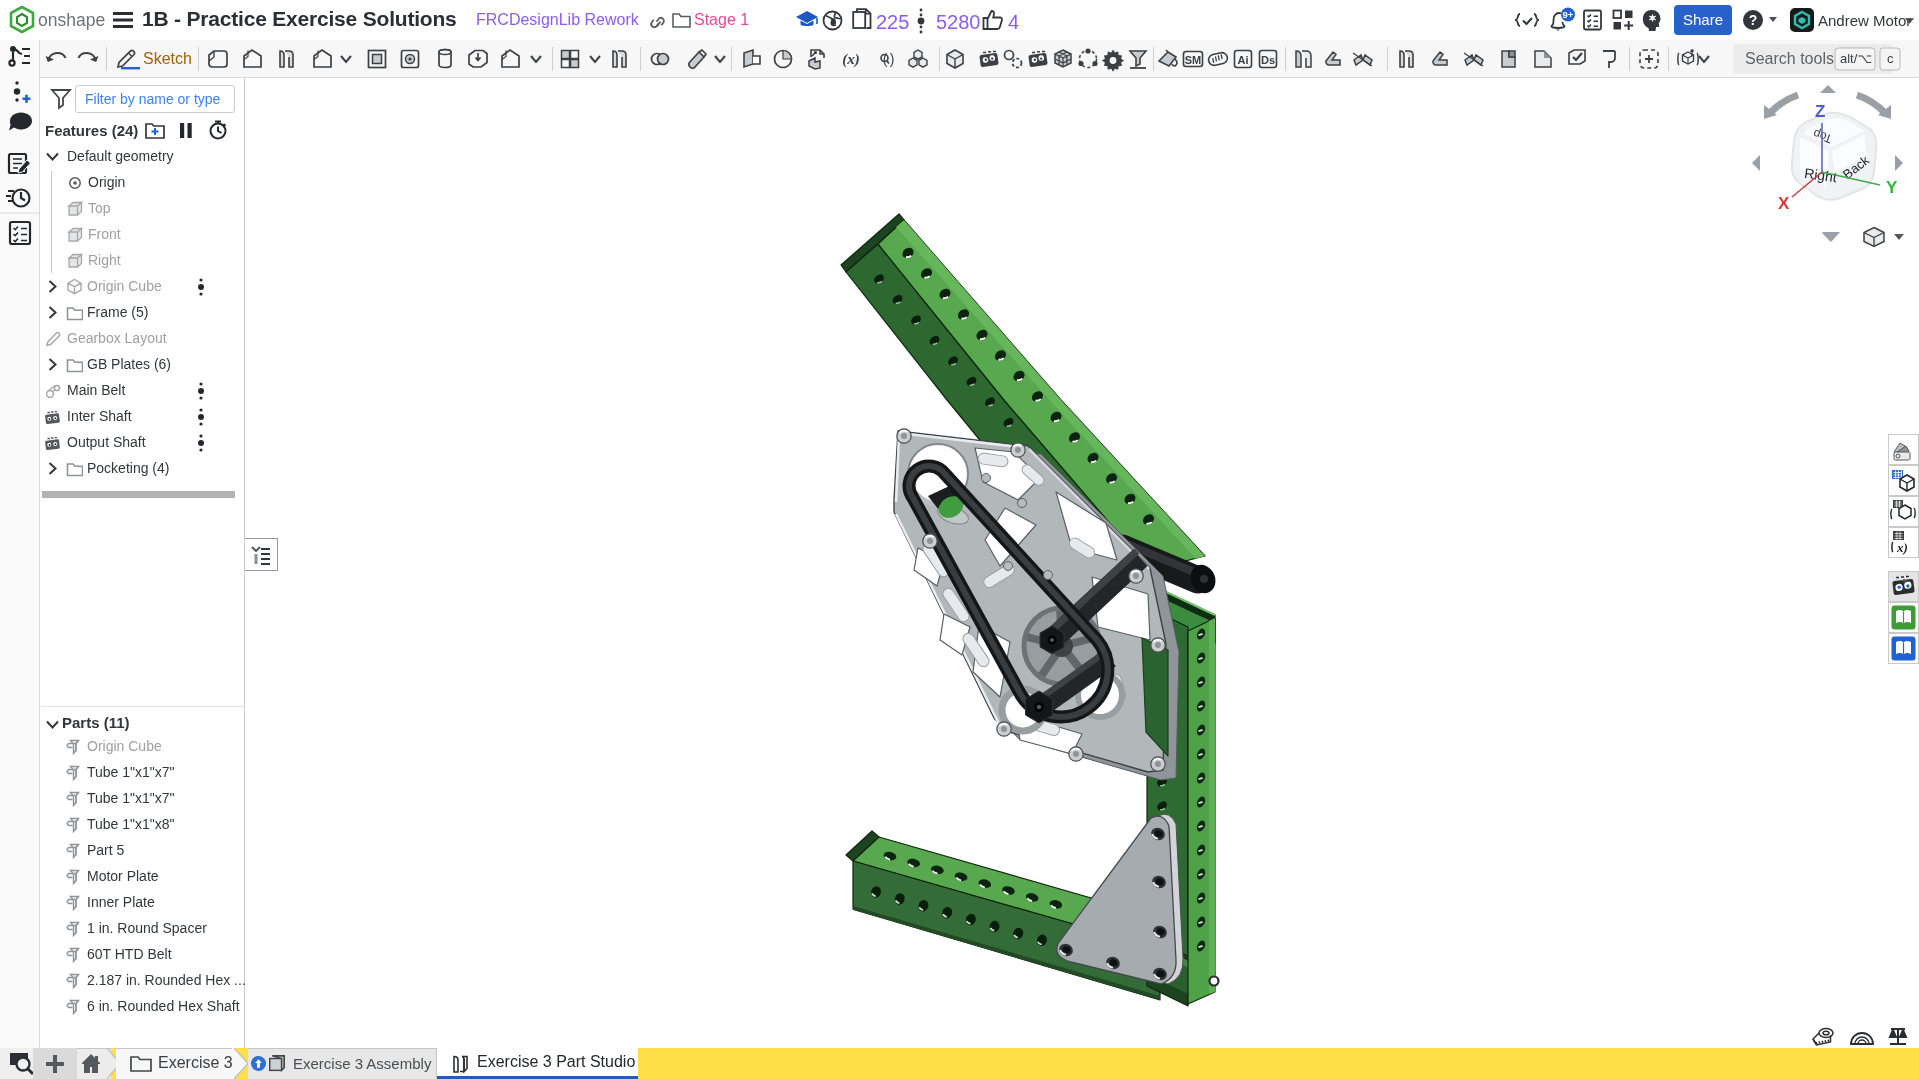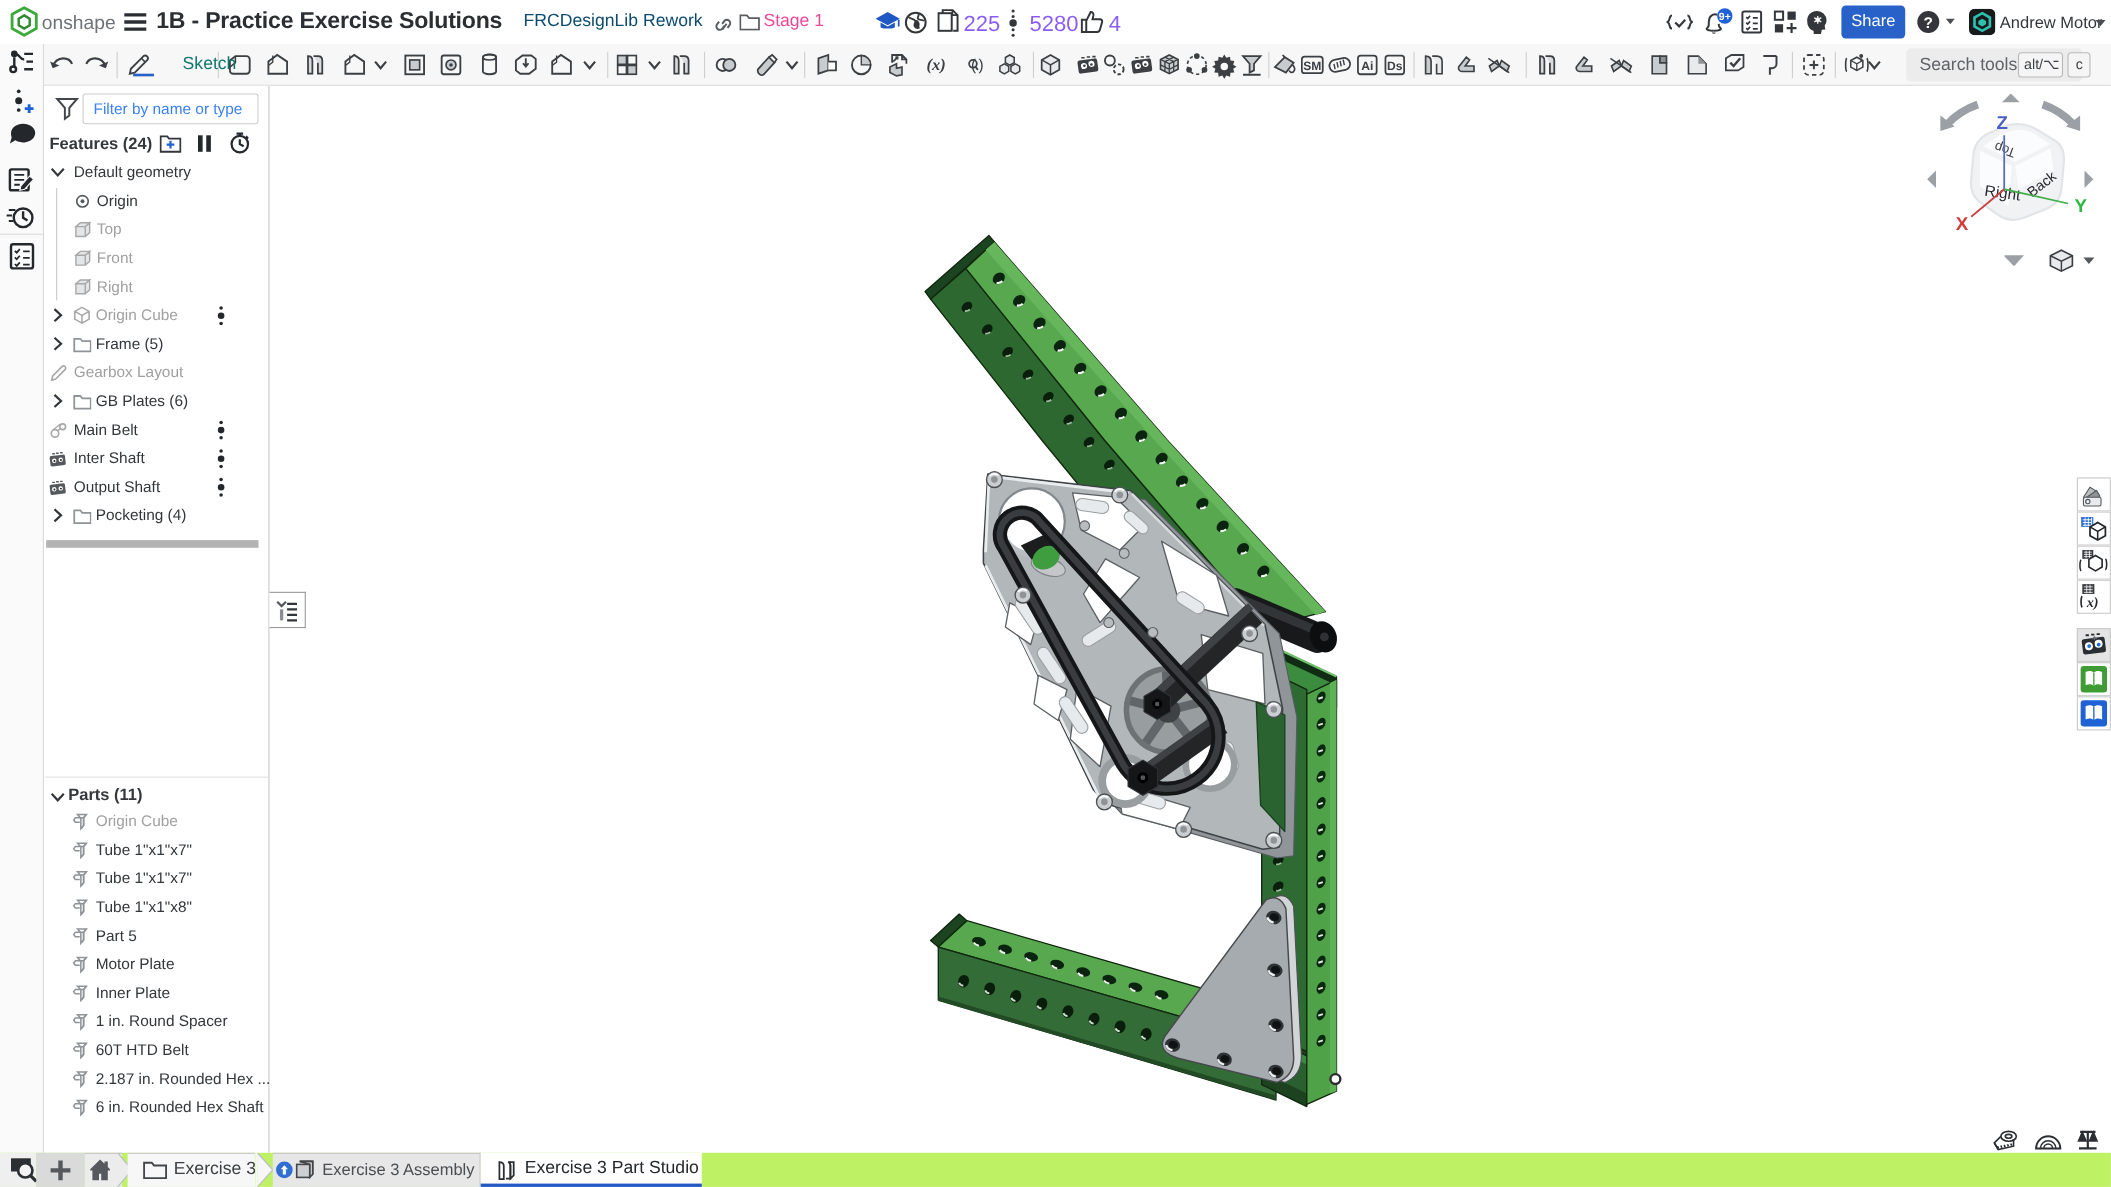--- a/index.html
+++ b/index.html
@@ -4,27 +4,27 @@
 <style>
   * { margin:0; padding:0; box-sizing:border-box; }
   html,body { width:1919px; height:1079px; overflow:hidden; background:#fff;
     font-family:"Liberation Sans", sans-serif; }
   .abs { position:absolute; }
   #page { position:relative; width:1585px; height:1079px; }
 
   
   #topbar { position:absolute; left:0; top:0; width:1919px; height:40px; background:#fff; }
   #topbar .title { position:absolute; left:142px; top:7px; font-size:21px; font-weight:bold; color:#2b2f33; letter-spacing:-0.2px;}
-  #topbar .subtitle { position:absolute; left:476px; top:11px; font-size:16px; color:#0c4a6e; }
+  #topbar .subtitle { position:absolute; left:476px; top:11px; font-size:16px; color:#8b5cf6; }
   #topbar .stage { position:absolute; left:694px; top:11px; font-size:16px; color:#ec4899; }
   .num { font-size:20px; color:#8b5cf6; }
 
   
   #toolbar { position:absolute; left:40px; top:40px; width:1879px; height:38px; background:#f7f7f7; border-bottom:1px solid #dcdcdc; }
-  #sketchlbl { position:absolute; left:103px; top:10px; font-size:16px; color:#0f766e;margin-left:23px; }
+  #sketchlbl { position:absolute; left:103px; top:10px; font-size:16px; color:#a16207; }
 
   
   #leftstrip { position:absolute; left:0; top:40px; width:40px; height:1008px; background:#fafafa; border-right:1px solid #dadada; }
 
   
   #panel { position:absolute; left:41px; top:78px; width:204px; height:970px; background:#fff; border-right:1px solid #c9c9c9; }
   #filterbox { position:absolute; left:34px; top:7px; width:160px; height:28px; border:1px solid #ccc; border-radius:3px; background:#fff; }
   #filterbox span { position:absolute; left:9px; top:5px; font-size:14px; color:#3b82f6; }
   .phead { position:absolute; font-size:15px; font-weight:bold; color:#33373b; }
   .trow { position:absolute; left:0; width:204px; height:26px; font-size:14px; color:#33373b; white-space:nowrap; }
@@ -37,21 +37,21 @@
   #viewport { position:absolute; left:246px; top:78px; width:1673px; height:970px; background:#fff; }
 
   
   #ptoggle { position:absolute; left:245px; top:538px; width:33px; height:33px; background:#fff; border:1px solid #9a9a9a; border-left:none; }
 
   
   .rtool { position:absolute; left:1888px; width:31px; height:31px; background:#fff; border:1px solid #c9c9c9; }
   .rtool.active { background:#e4e4e4; }
 
   
-  #tabbar { position:absolute; left:0; top:1048px; width:1919px; height:31px; background:#bef264; }
+  #tabbar { position:absolute; left:0; top:1048px; width:1919px; height:31px; background:#fde047; }
   .tabtxt { font-size:16px; color:#3c4043; }
 
   
   #sharebtn { position:absolute; left:1674px; top:5px; width:58px; height:30px; background:#2862c9; border-radius:4px; color:#fff; font-size:15px; text-align:center; line-height:30px; }
 </style>
 </head>
 <body>
 <div id="page">
 
   <div id="viewport"></div>

